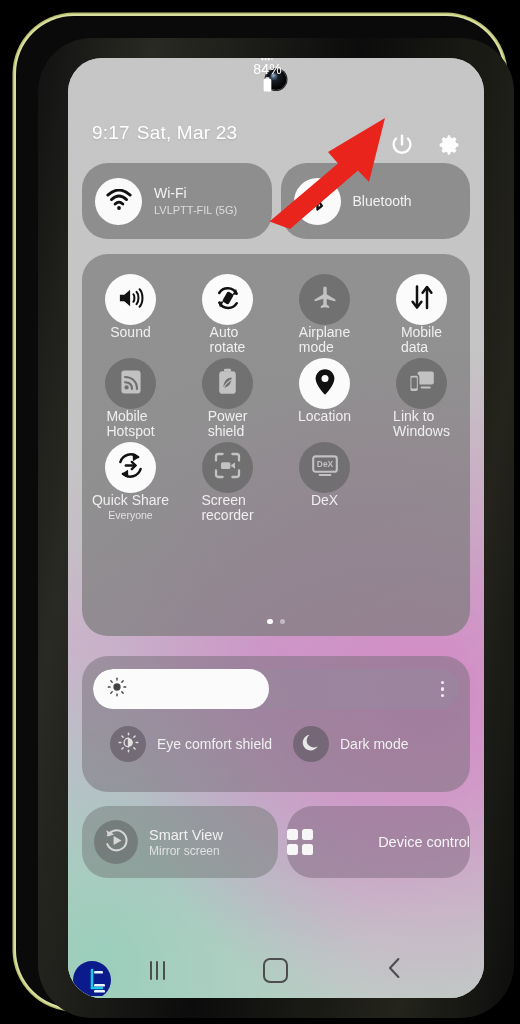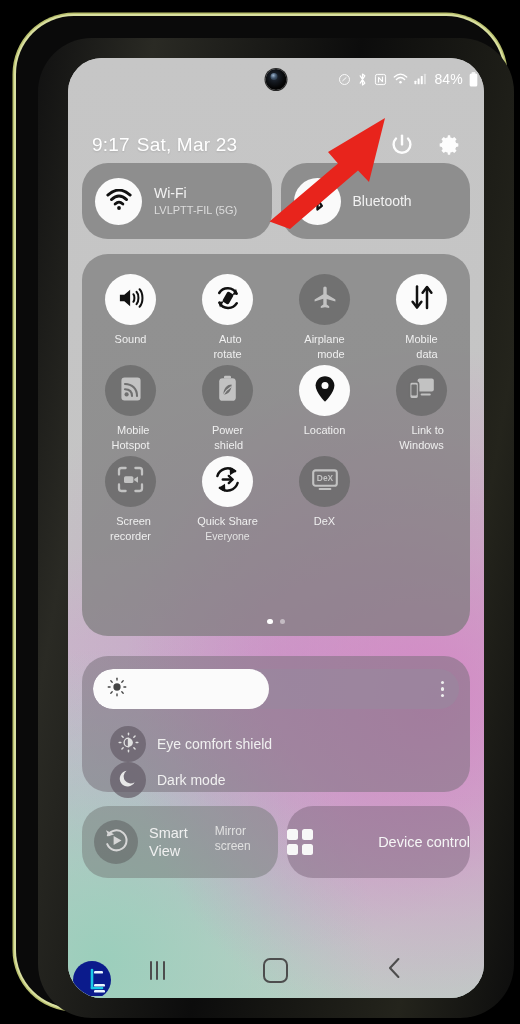--- a/index.html
+++ b/index.html
@@ -93,46 +93,45 @@
     position: absolute;
     left: 5px; top: 4px;
     width: 7px; height: 7px;
     border-radius: 50%;
     background: radial-gradient(circle at 40% 35%, #9fb6cf 0%, #44586f 45%, #1b2430 100%);
   }
 
   
   .statusbar {
     position: absolute;
-    left: 12px; top: 8px;
+    left: 0; top: 8px;
     width: 100%;
     height: 26px;
     display: flex;
     align-items: center;
     justify-content: flex-end;
     padding-right: 18px;
     box-sizing: border-box;
-    gap: 6px;
+    flex-direction: column;
   }
   .sb-icon { display: flex; align-items: center; }
   .sb-battery-text {
     color: #fff;
     font-size: 14px;
     letter-spacing: 0.2px;
     margin-left: 1px;
   }
 
   
   .qs-header {
     position: absolute;
     left: 0; top: 64px;
     width: 100%;
     height: 46px;
     display: flex;
-    align-items: center;
     box-sizing: border-box;
     padding: 0 22px 0 24px;
   }
   .qs-datetime {
     color: #ffffff;
     font-size: 19px;
     letter-spacing: 0.2px;
     text-shadow: 0 1px 2px rgba(0,0,0,0.12);
     white-space: nowrap;
   }
@@ -198,25 +197,24 @@
     cursor: pointer;
   }
   .tile-circle {
     width: 51px; height: 51px;
     border-radius: 50%;
     display: flex; align-items: center; justify-content: center;
   }
   .tile-circle.on  { background: #fbfbfb; }
   .tile-circle.off { background: rgba(104,104,104,0.78); }
   .tile-label {
-    margin-top: 7px;
     color: #efefef;
-    font-size: 11px;
+    font-size: 14px;
     line-height: 14.5px;
-    text-align: right;
+    text-align: left;
     max-width: 86px;
   }
   .tile-sub {
     color: #e2e2e2;
     font-size: 10.5px;
     line-height: 13px;
     text-align: center;
     margin-top: 1px;
   }
   .page-dots {
@@ -266,21 +264,20 @@
     right: 15px; top: 50%;
     transform: translateY(-50%);
     display: flex; flex-direction: column; gap: 3px;
     cursor: pointer;
   }
   .slider-menu i { display: block; width: 3.4px; height: 3.4px; border-radius: 50%; background: #ededed; }
 
   .bright-toggles {
     display: flex;
     margin-top: 17px;
-    flex-direction: column;
   }
   .bt {
     flex: 1;
     display: flex;
     align-items: center;
     gap: 11px;
     padding-left: 17px;
     box-sizing: border-box;
     cursor: pointer;
   }
@@ -312,21 +309,21 @@
   }
   .bottom-tile.left  { background: rgba(118,124,122,0.52); padding-left: 12px; gap: 11px; }
   .bottom-tile.right { background: rgba(126,104,126,0.50); justify-content: space-between; gap: 13px; }
   .bt-circ {
     width: 44px; height: 44px;
     border-radius: 50%;
     background: rgba(100,104,103,0.62);
     display: flex; align-items: center; justify-content: center;
     flex: 0 0 auto;
   }
-  .bt-txt { display: flex; }
+  .bt-txt { display: flex; flex-direction: column; }
   .bt-t1 { color: #f0f0f0; font-size: 14.5px; line-height: 18px; }
   .bt-t2 { color: #e0e0e0; font-size: 12px; line-height: 15px; }
   .dc-icon { display: grid; grid-template-columns: 11px 11px; grid-template-rows: 11px 11px; gap: 4px; }
   .dc-icon i { display: block; background: #f7f7f7; border-radius: 2.5px; }
   .dc-label { color: #f5f5f5; font-size: 14.5px; }
 
   
   .navbar {
     position: absolute;
     left: 0; bottom: 0;
@@ -583,51 +580,51 @@
                   <rect x="1.6" y="6.0" width="9.0" height="16.8" rx="2.2" fill="#c2c2c2" stroke="#6f6f6f" stroke-width="1.6"></rect>
                   <rect x="3.4" y="8.4" width="5.4" height="11.0" rx="1.0" fill="#6f6f6f"></rect>
                 </svg>
               </span>
             </div>
             <div class="tile-label" style="white-space:pre-line">Link to
 Windows</div>
           </div>
 
           <div class="tile">
+            <div class="tile-circle on">
+              <span>
+                <svg width="29" height="29" viewBox="0 0 29 29">
+                  <path d="M4.4 11.0 A10.8 10.8 0 0 1 22.0 6.2" fill="none" stroke="#111" stroke-width="2.5" stroke-linecap="round"></path>
+                  <path d="M24.6 18.0 A10.8 10.8 0 0 1 7.0 22.8" fill="none" stroke="#111" stroke-width="2.5" stroke-linecap="round"></path>
+                  <path d="M16.6 2.0 L23.6 6.0 L17.0 10.2 Z" fill="#111"></path>
+                  <path d="M12.4 27.0 L5.4 23.0 L12.0 18.8 Z" fill="#111"></path>
+                  <path d="M9.8 14.5 H19.2" stroke="#111" stroke-width="2.4" stroke-linecap="round"></path>
+                  <path d="M15.8 10.9 L19.6 14.5 L15.8 18.1" fill="none" stroke="#111" stroke-width="2.4" stroke-linecap="round" stroke-linejoin="round"></path>
+                </svg>
+              </span>
+            </div>
+            <div class="tile-label">Quick Share</div>
+            <div class="tile-sub">Everyone</div>
+          </div>
+
+          <div class="tile">
             <div class="tile-circle off">
               <span>
                 <svg width="27" height="27" viewBox="0 0 27 27">
                   <path d="M2 8.6 V4.4 A2.4 2.4 0 0 1 4.4 2 H8.6" fill="none" stroke="#c2c2c2" stroke-width="2.3" stroke-linecap="round"></path>
                   <path d="M18.4 2 H22.6 A2.4 2.4 0 0 1 25 4.4 V8.6" fill="none" stroke="#c2c2c2" stroke-width="2.3" stroke-linecap="round"></path>
                   <path d="M25 18.4 V22.6 A2.4 2.4 0 0 1 22.6 25 H18.4" fill="none" stroke="#c2c2c2" stroke-width="2.3" stroke-linecap="round"></path>
                   <path d="M8.6 25 H4.4 A2.4 2.4 0 0 1 2 22.6 V18.4" fill="none" stroke="#c2c2c2" stroke-width="2.3" stroke-linecap="round"></path>
                   <rect x="7.0" y="10.2" width="9.4" height="6.8" rx="1.6" fill="#c2c2c2"></rect>
                   <path d="M17.2 13.0 L21.0 10.4 V16.8 L17.2 14.2 Z" fill="#c2c2c2"></path>
                 </svg>
               </span>
             </div>
             <div class="tile-label" style="white-space:pre-line">Screen
 recorder</div>
-          </div>
-
-          <div class="tile">
-            <div class="tile-circle on">
-              <span>
-                <svg width="29" height="29" viewBox="0 0 29 29">
-                  <path d="M4.4 11.0 A10.8 10.8 0 0 1 22.0 6.2" fill="none" stroke="#111" stroke-width="2.5" stroke-linecap="round"></path>
-                  <path d="M24.6 18.0 A10.8 10.8 0 0 1 7.0 22.8" fill="none" stroke="#111" stroke-width="2.5" stroke-linecap="round"></path>
-                  <path d="M16.6 2.0 L23.6 6.0 L17.0 10.2 Z" fill="#111"></path>
-                  <path d="M12.4 27.0 L5.4 23.0 L12.0 18.8 Z" fill="#111"></path>
-                  <path d="M9.8 14.5 H19.2" stroke="#111" stroke-width="2.4" stroke-linecap="round"></path>
-                  <path d="M15.8 10.9 L19.6 14.5 L15.8 18.1" fill="none" stroke="#111" stroke-width="2.4" stroke-linecap="round" stroke-linejoin="round"></path>
-                </svg>
-              </span>
-            </div>
-            <div class="tile-label">Quick Share</div>
-            <div class="tile-sub">Everyone</div>
           </div>
 
           <div class="tile">
             <div class="tile-circle off">
               <span>
                 <svg width="28" height="24" viewBox="0 0 28 24">
                   <rect x="2.2" y="2.4" width="23.6" height="15.4" rx="2.4" fill="none" stroke="#c2c2c2" stroke-width="2.1"></rect>
                   <text x="14" y="13.0" font-family="Liberation Sans, sans-serif" font-size="8.4" font-weight="bold" fill="#c2c2c2" text-anchor="middle">DeX</text>
                   <rect x="7.6" y="20.0" width="12.8" height="2.0" rx="1.0" fill="#c2c2c2"></rect>
                 </svg>

